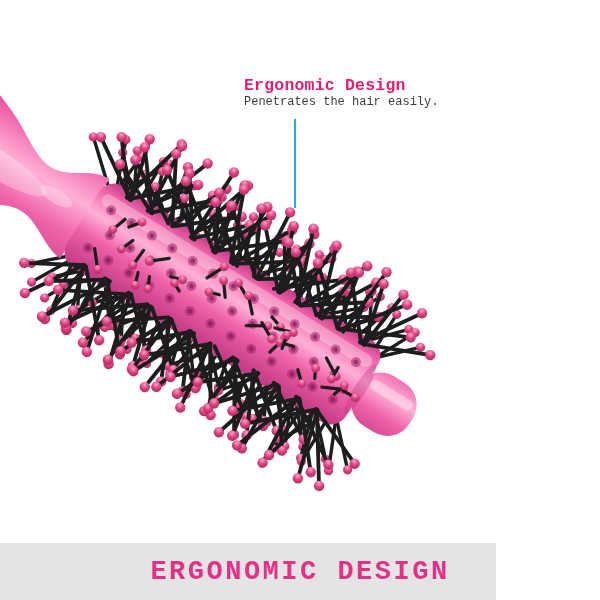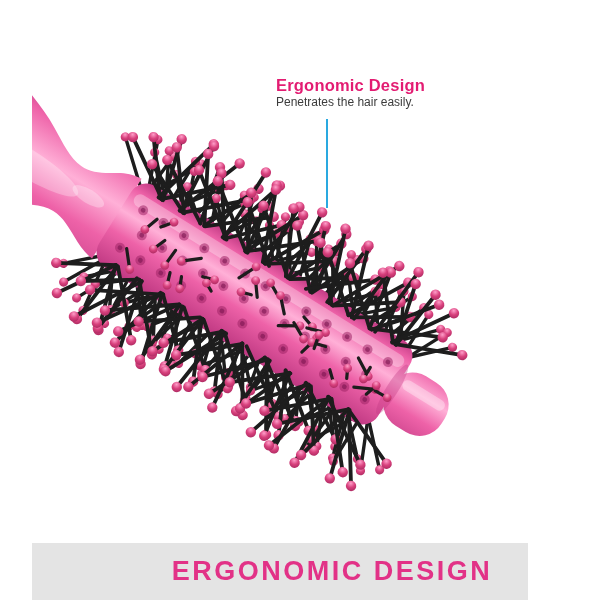--- a/index.html
+++ b/index.html
@@ -1,18 +1,18 @@
 <!DOCTYPE html>
 <html style="--title-pink: #e31c72; --subtitle-dark: #3c3c3c; --pointer-blue: #2aa9e0; --banner-bg: #e4e4e4; --banner-pink: #e23287; --brush-main: #ee62a8; --brush-light: #ffb0d7; --brush-dark: #bd3680; --bristle-black: #1d1d1d; --ball-pink: #d8417d; --ball-dark: #9e2258; --hole-pink: #a12566;"><head>
 <meta charset="utf-8">
 <style>
   html,body{margin:0;padding:0;background:#ffffff;}
   .stage{
     position:relative;width:496px;height:600px;overflow:hidden;
-    background:#ffffff;font-family:Liberation Sans, sans-serif;margin-left:32px;
+    background:#ffffff;font-family:Liberation Mono, monospace;
   }
   .photo-area{position:absolute;left:0;top:0;width:600px;height:543px;}
   .photo-area svg{display:block;}
   .callout{position:absolute;left:244px;top:77px;line-height:1.05;}
   .callout-title{
     font-size:16.5px;font-weight:bold;color:var(--title-pink,#e31c72);
     letter-spacing:0.2px;white-space:nowrap;
   }
   .callout-sub{
     font-size:12px;font-weight:normal;color:var(--subtitle-dark,#3c3c3c);

